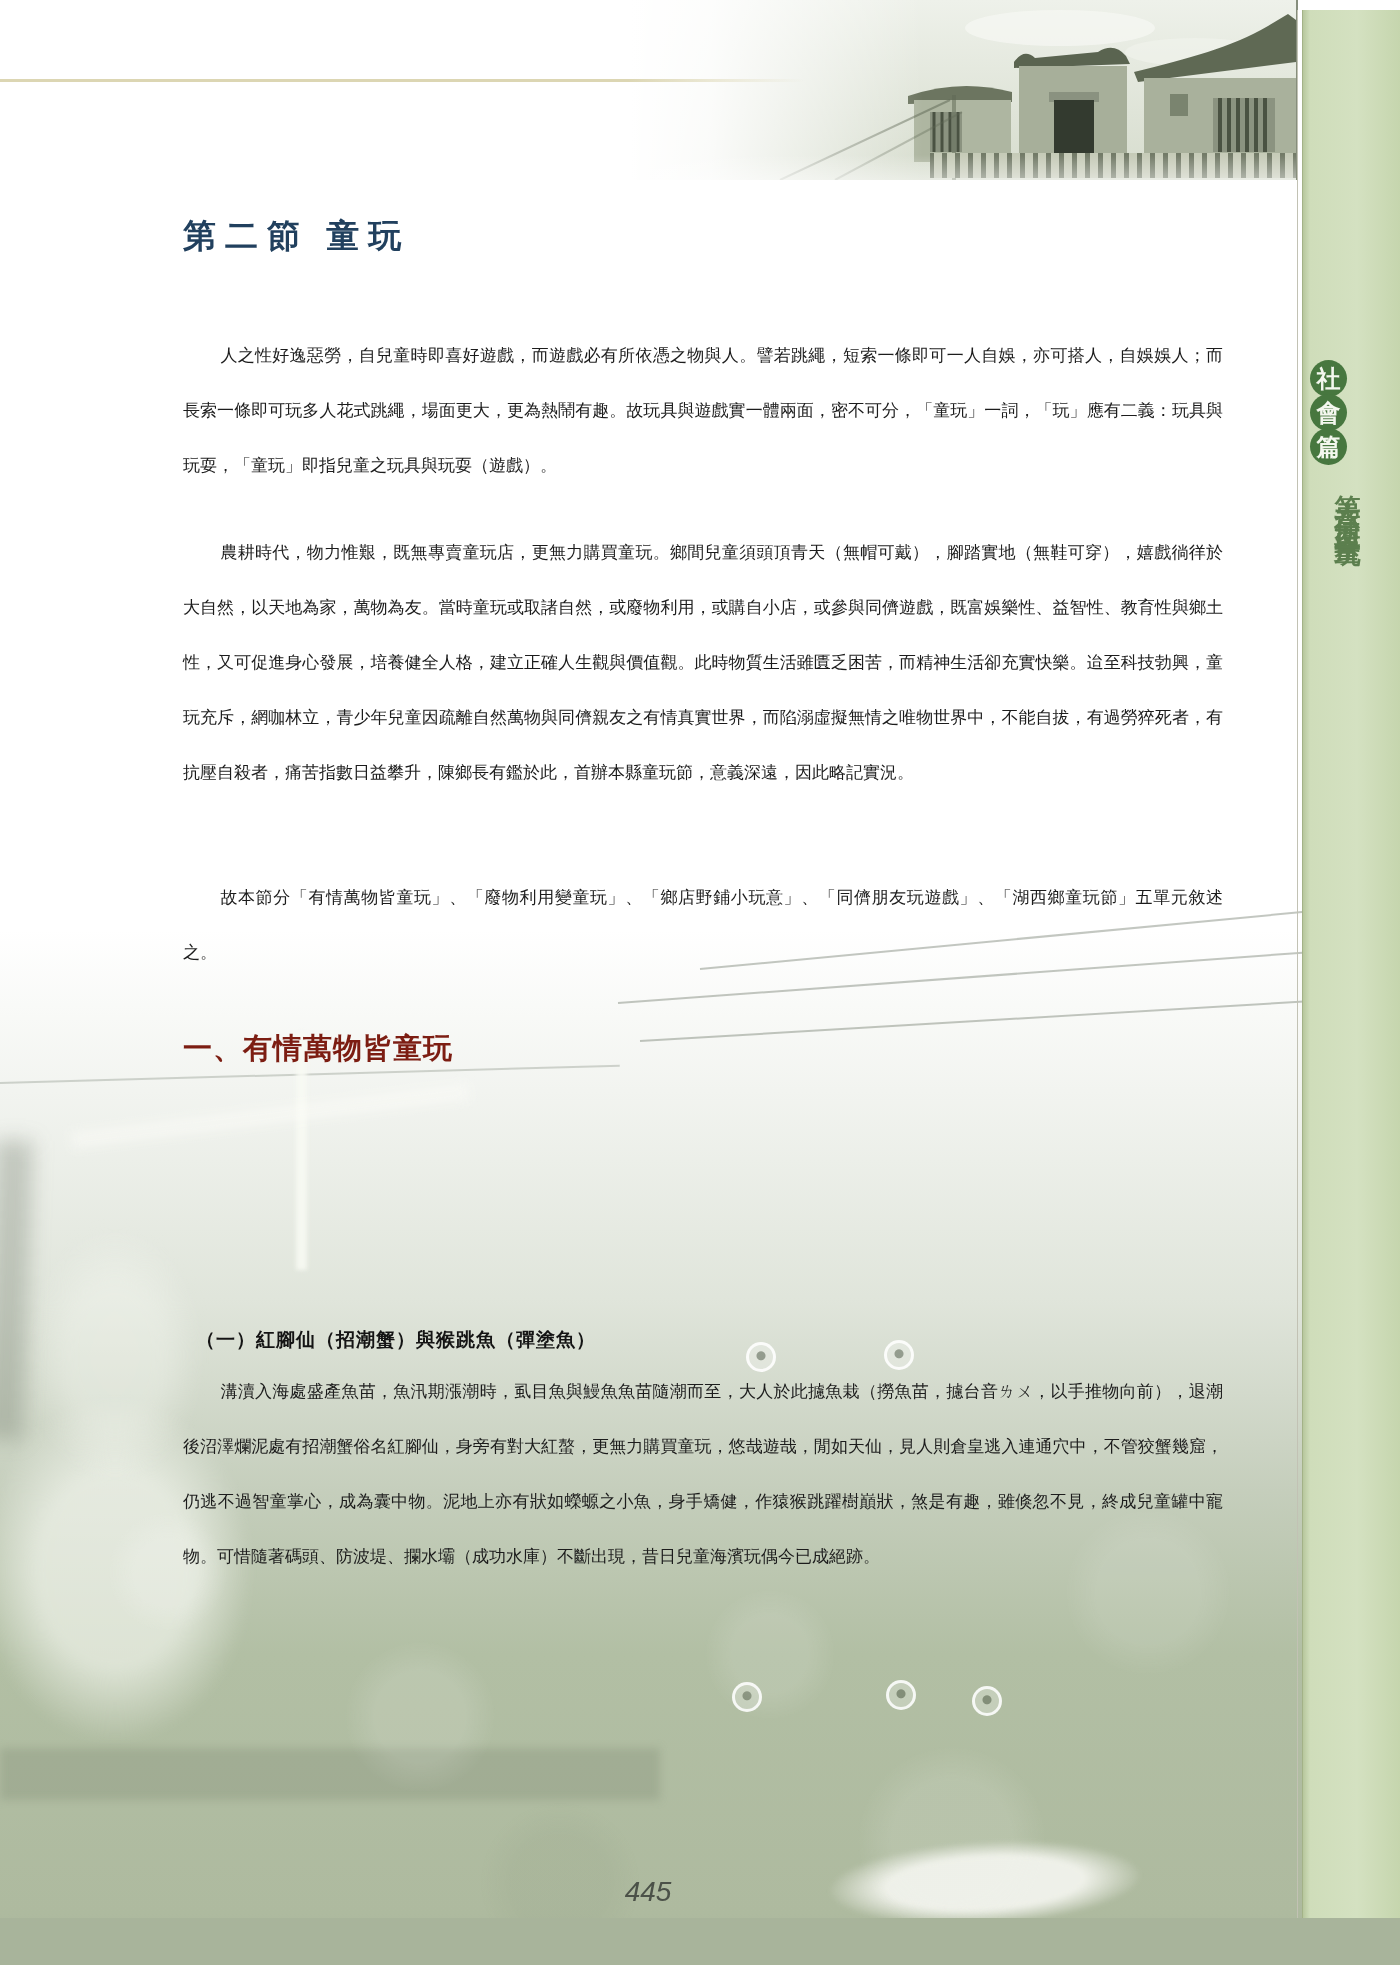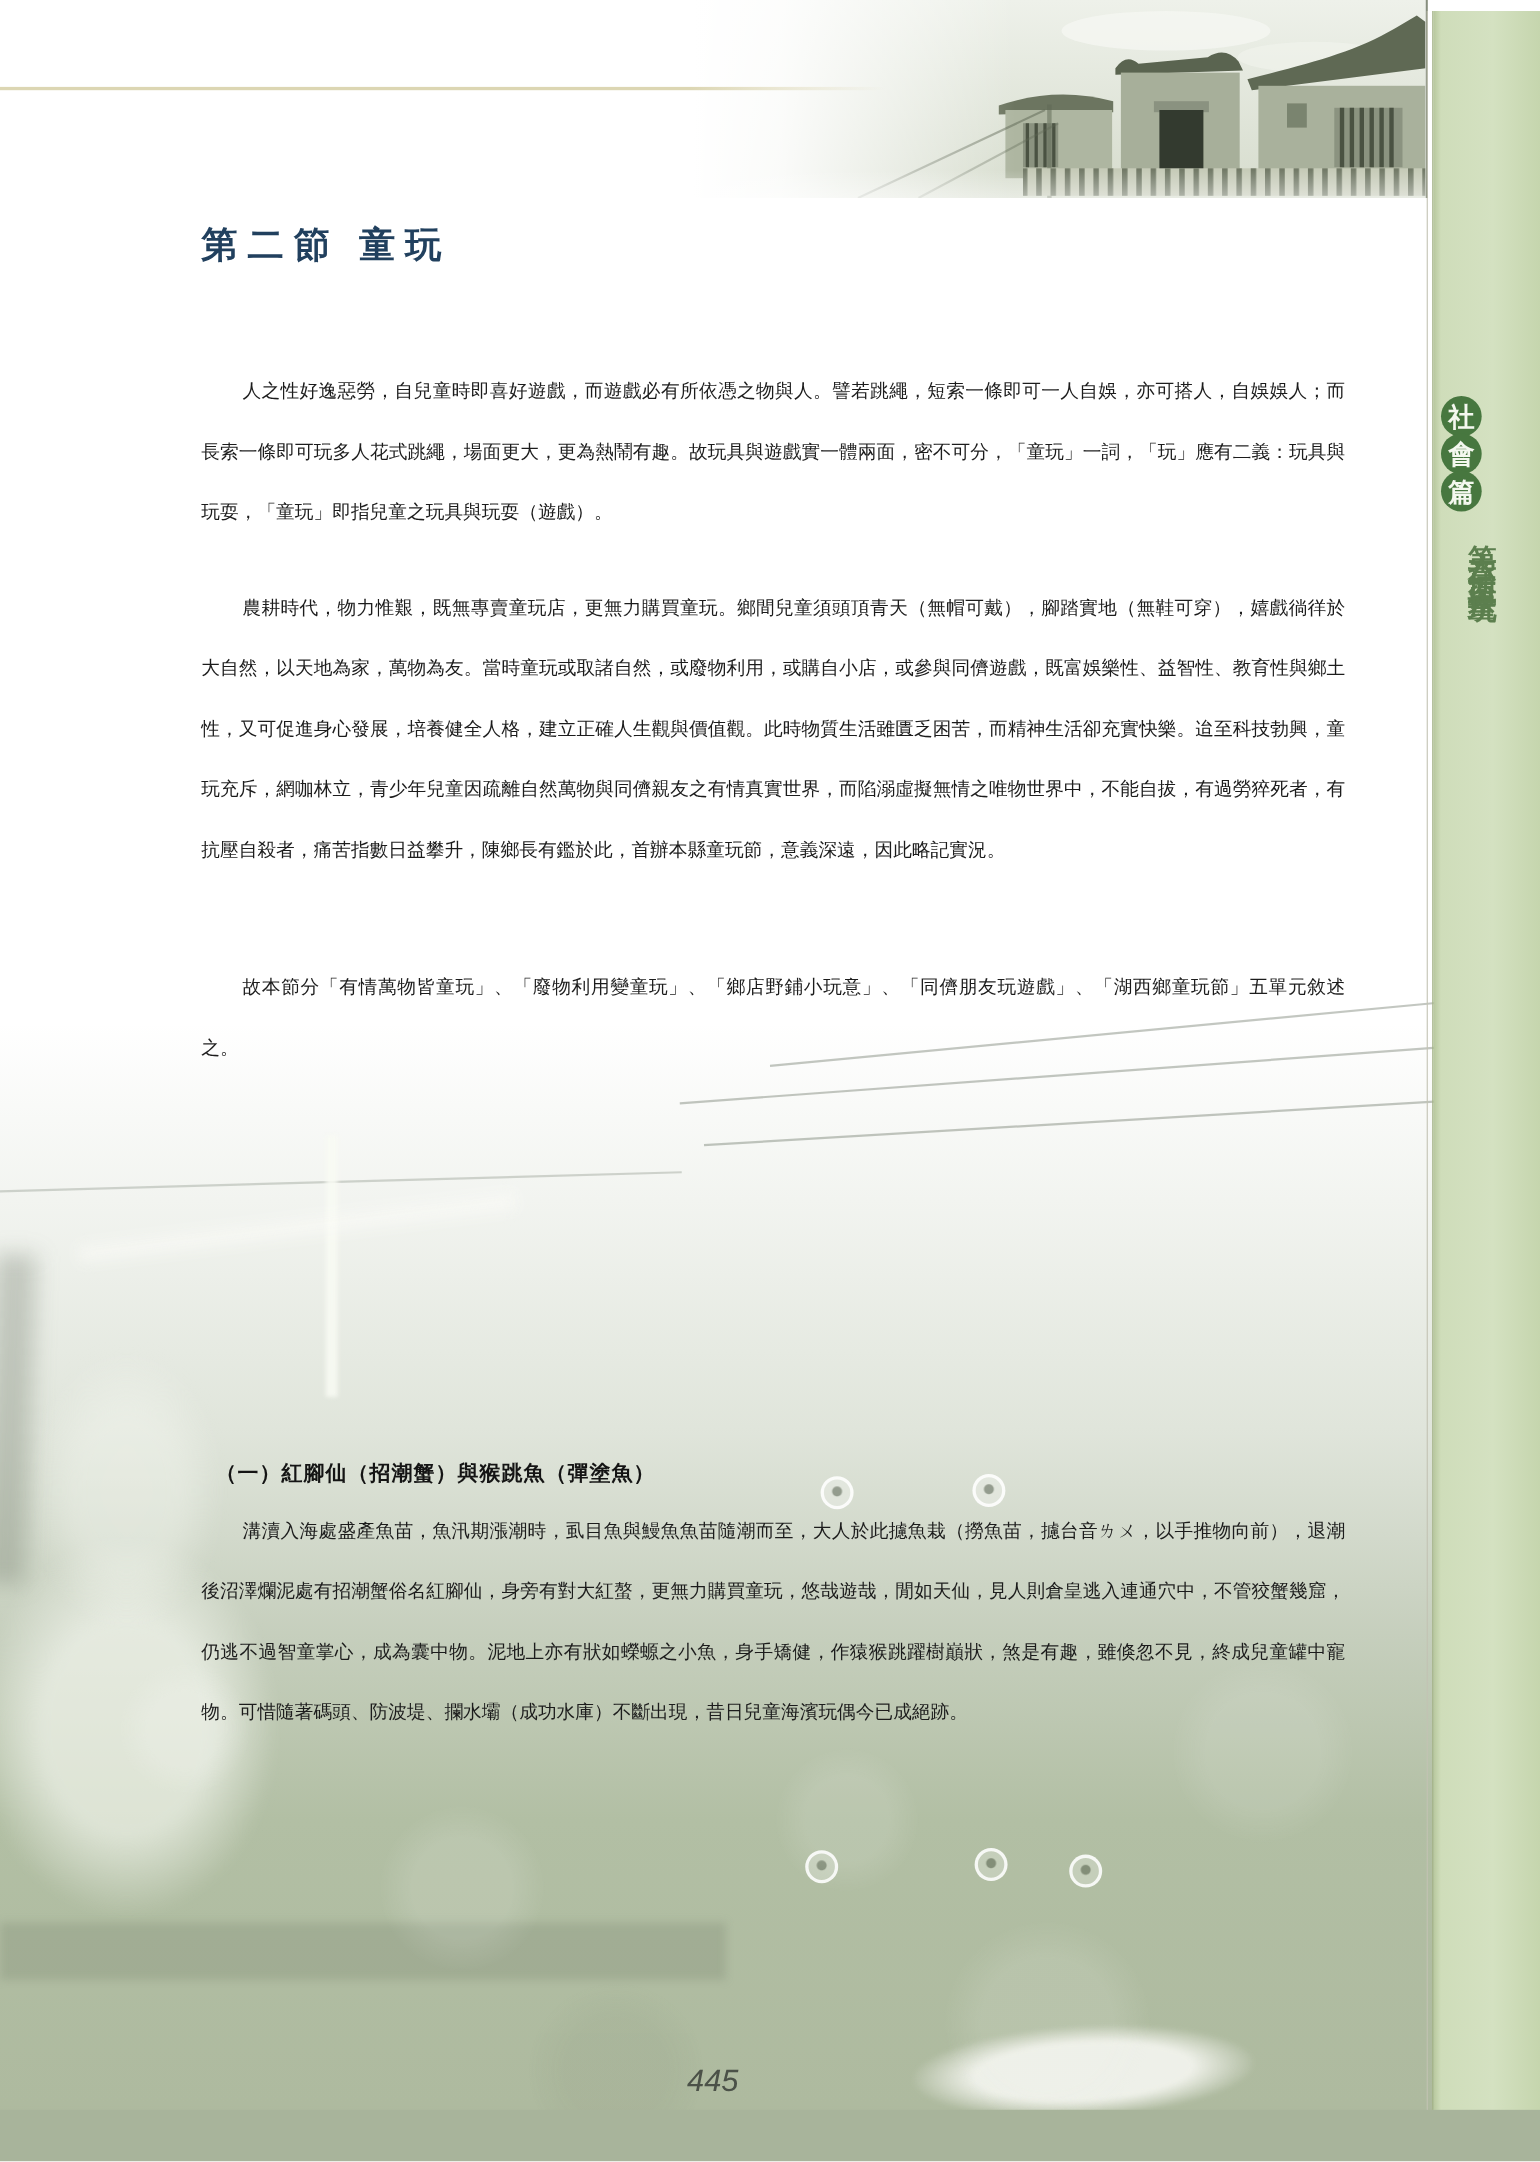--- a/index.html
+++ b/index.html
@@ -115,21 +115,21 @@
   .chapter-vertical{
     position:absolute;left:20px;top:464px;height:300px;width:42px;
     writing-mode:vertical-rl;text-orientation:upright;
     font-size:26px;font-weight:700;letter-spacing:6px;color:#5c7f4e;
     font-family:"Liberation Serif","DejaVu Serif",serif;
   }
   
   .content{position:absolute;left:183px;top:0;width:1040px;height:1965px;z-index:4;}
   .content > *{position:absolute;margin:0;left:0;width:100%;}
   .title{
-    top:204px;font-size:33px;line-height:40px;font-weight:700;
+    top:216px;font-size:33px;line-height:40px;font-weight:700;
     letter-spacing:9px;color:#21405e;
   }
   .body-p{
     font-size:17px;line-height:55px;color:#1c1c1c;
     text-align:justify;text-justify:inter-character;text-indent:2.2em;
   }
   .p1{top:328px;}
   .p2{top:525px;}
   .p3{top:870px;}
   .h-unit{
@@ -228,20 +228,21 @@
 
   <main class="content">
     <h1 class="title">第二節 童玩</h1>
 
     <p class="body-p p1">人之性好逸惡勞，自兒童時即喜好遊戲，而遊戲必有所依憑之物與人。譬若跳繩，短索一條即可一人自娛，亦可搭人，自娛娛人；而長索一條即可玩多人花式跳繩，場面更大，更為熱鬧有趣。故玩具與遊戲實一體兩面，密不可分，「童玩」一詞，「玩」應有二義：玩具與玩耍，「童玩」即指兒童之玩具與玩耍（遊戲）。</p>
 
     <p class="body-p p3">故本節分「有情萬物皆童玩」、「廢物利用變童玩」、「鄉店野鋪小玩意」、「同儕朋友玩遊戲」、「湖西鄉童玩節」五單元敘述之。</p>
 
     <p class="body-p p2">農耕時代，物力惟艱，既無專賣童玩店，更無力購買童玩。鄉間兒童須頭頂青天（無帽可戴），腳踏實地（無鞋可穿），嬉戲徜徉於大自然，以天地為家，萬物為友。當時童玩或取諸自然，或廢物利用，或購自小店，或參與同儕遊戲，既富娛樂性、益智性、教育性與鄉土性，又可促進身心發展，培養健全人格，建立正確人生觀與價值觀。此時物質生活雖匱乏困苦，而精神生活卻充實快樂。迨至科技勃興，童玩充斥，網咖林立，青少年兒童因疏離自然萬物與同儕親友之有情真實世界，而陷溺虛擬無情之唯物世界中，不能自拔，有過勞猝死者，有抗壓自殺者，痛苦指數日益攀升，陳鄉長有鑑於此，首辦本縣童玩節，意義深遠，因此略記實況。</p>
 
+    <h2 class="h-unit">一、有情萬物皆童玩</h2>
 
 
     <h3 class="h-sub">（一）紅腳仙（招潮蟹）與猴跳魚（彈塗魚）</h3>
 
     <p class="body-p p5">溝瀆入海處盛產魚苗，魚汛期漲潮時，虱目魚與鰻魚魚苗隨潮而至，大人於此攄魚栽（撈魚苗，攄台音ㄌㄨ，以手推物向前），退潮後沼澤爛泥處有招潮蟹俗名紅腳仙，身旁有對大紅螯，更無力購買童玩，悠哉遊哉，閒如天仙，見人則倉皇逃入連通穴中，不管狡蟹幾窟，仍逃不過智童掌心，成為囊中物。泥地上亦有狀如蠑螈之小魚，身手矯健，作猿猴跳躍樹巔狀，煞是有趣，雖倏忽不見，終成兒童罐中寵物。可惜隨著碼頭、防波堤、攔水壩（成功水庫）不斷出現，昔日兒童海濱玩偶今已成絕跡。</p>
   </main>
 
   <div class="page-number">445</div>
 
 </div>

